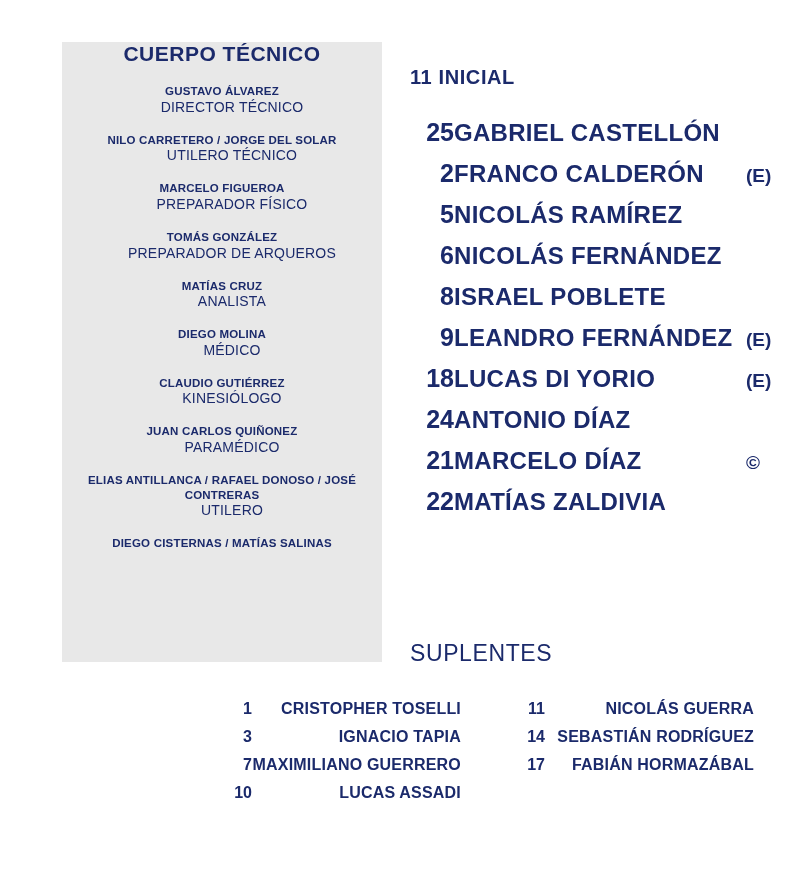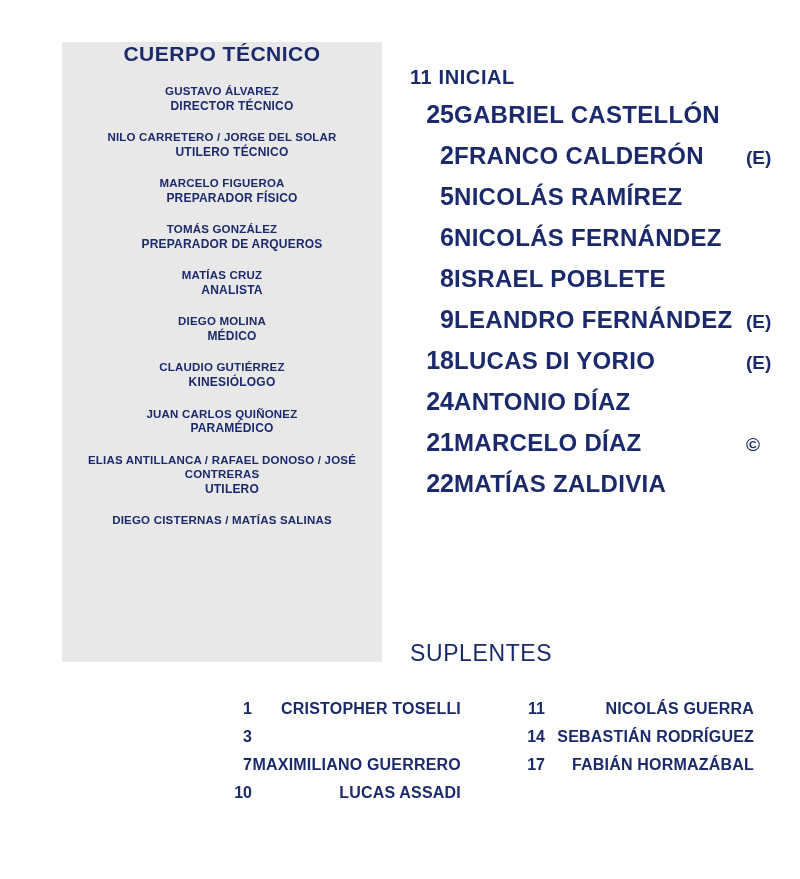--- a/index.html
+++ b/index.html
@@ -45,43 +45,43 @@
     margin-bottom: 16px;
     line-height: 1.28;
   }
   .staff-names {
     font-size: 11.5px;
     font-weight: bold;
     letter-spacing: 0.2px;
     color: #1b2a6b;
   }
   .staff-role {
-    font-size: 12px;
-    font-weight: bold;
+    font-size: 14px;
+    font-weight: normal;
     letter-spacing: 0.2px;
     color: #1b2a6b;
     padding-left: 20px;
   }
 
   
   .xi-title {
     position: absolute;
     left: 410px;
     top: 66px;
     width: 390px;
     text-align: left;
     font-size: 20px;
     font-weight: bold;
     letter-spacing: 0.6px;
     color: #1b2a6b;
   }
   .xi-list {
     position: absolute;
     left: 392px;
-    top: 100px;
+    top: 118px;
     width: 400px;
   }
   .xi-row {
     display: flex;
     align-items: baseline;
     height: 41px;
   }
   .xi-number {
     width: 62px;
     text-align: right;
@@ -263,20 +263,21 @@
   <div class="subs-title">SUPLENTES</div>
   <div class="subs-columns">
 
     <div class="subs-col">
       <div class="sub-row">
         <div class="sub-number">1</div>
         <div class="sub-name">CRISTOPHER TOSELLI</div>
       </div>
       <div class="sub-row">
         <div class="sub-number">3</div>
+        <div class="sub-name">IGNACIO TAPIA</div>
       </div>
       <div class="sub-row">
         <div class="sub-number">7</div>
         <div class="sub-name">MAXIMILIANO GUERRERO</div>
       </div>
       <div class="sub-row">
         <div class="sub-number">10</div>
         <div class="sub-name">LUCAS ASSADI</div>
       </div>
     </div>

